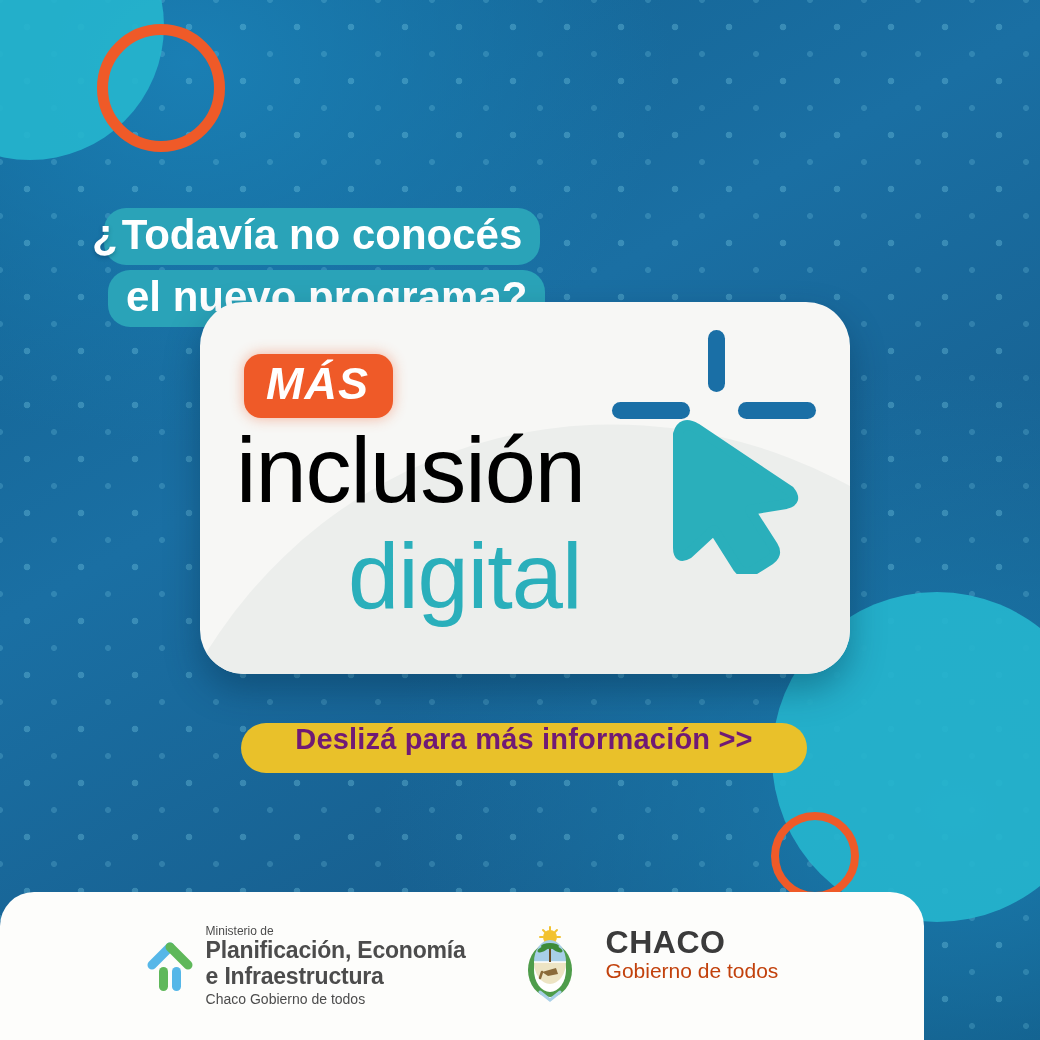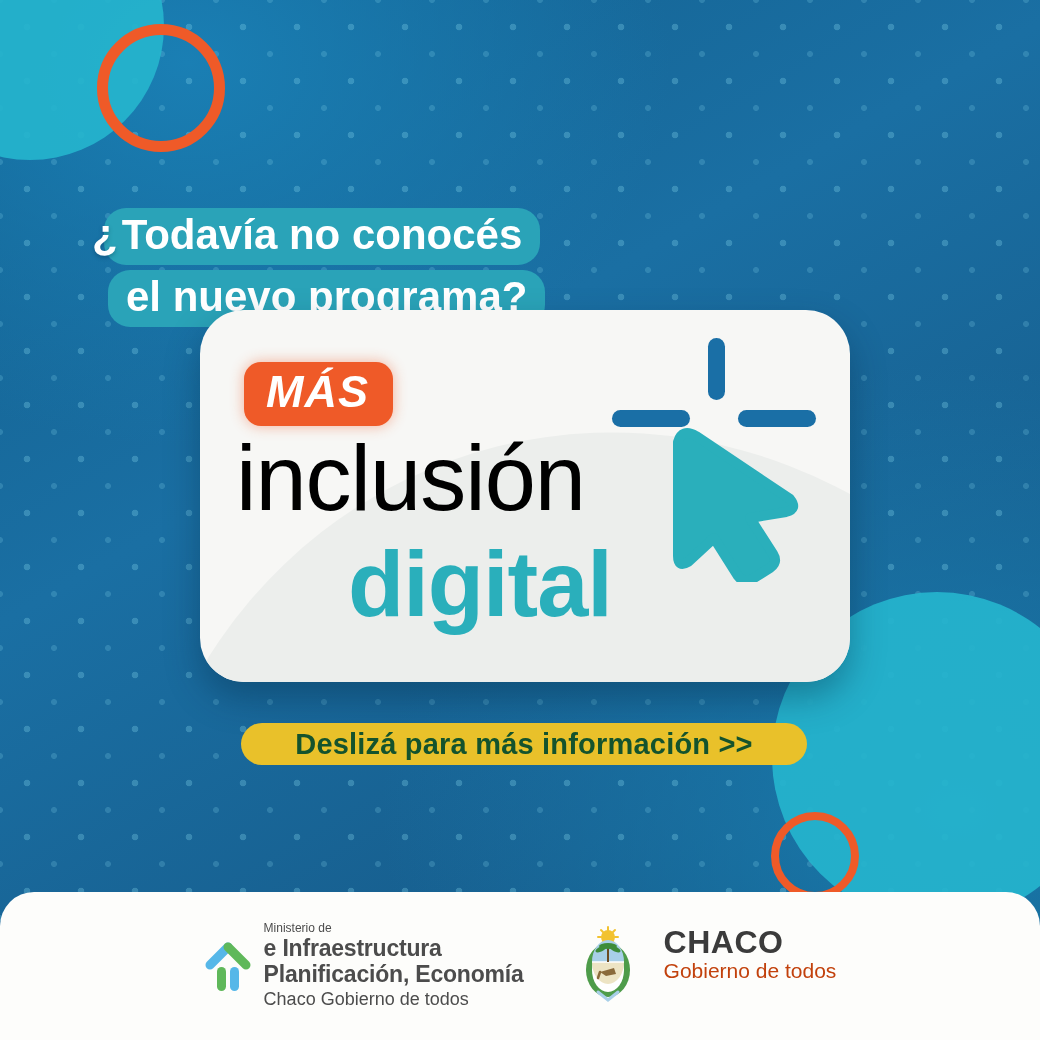--- a/index.html
+++ b/index.html
@@ -93,21 +93,21 @@
     display: inline-block;
     margin-right: -14px;
     position: relative;
     z-index: 2;
     text-shadow: 0 2px 4px rgba(4,42,70,0.35);
   }
 
   
   .card {
     position: absolute;
-    left: 200px; top: 310px;
+    left: 200px; top: 302px;
     width: 650px; height: 372px;
     background: #f7f7f5;
     border-radius: 44px;
     box-shadow: 0 16px 34px rgba(3,36,62,0.35);
     overflow: hidden;
     z-index: 7;
     text-align: center;
   }
   .card-swoosh {
     position: absolute;
@@ -142,65 +142,65 @@
     line-height: 1;
     font-weight: normal;
   }
   .word-digital {
     position: absolute;
     left: 148px; top: 228px;
     font-size: 92px;
     color: #2aafbb;
     letter-spacing: -1px;
     line-height: 1;
-    font-weight: bold;
+    font-weight: normal;
   }
   .cursor-art {
     position: absolute;
     right: 20px; top: 22px;
     width: 220px; height: 250px;
   }
 
   
   .cta {
     position: absolute;
     left: 241px; top: 723px;
-    width: 566px; height: 42px;
+    width: 566px; height: 50px;
     background: #e9c12a;
     border-radius: 27px;
-    color: #14532d;
+    color: #701a75;
     font-size: 29px;
     font-weight: bold;
     display: flex;
-    align-items: center;
+    align-items: flex-start;
     justify-content: center;
     z-index: 7;
     letter-spacing: 0.2px;
   }
 
   
   .footer {
     position: absolute;
     left: 0; bottom: 0;
-    width: 1040px; height: 148px;
+    width: 924px; height: 148px;
     background: #fdfdfb;
     border-top-left-radius: 34px;
     border-top-right-radius: 34px;
     z-index: 8;
     display: flex;
     align-items: center;
     justify-content: center;
     gap: 52px;
     margin-top: 44px;
   }
   .min-logo { display: flex; align-items: center; gap: 12px; }
   .min-text { color: #4c4c4c; line-height: 1.12; }
   .min-l1 { font-size: 12px; }
   .min-l2 { font-size: 23px; font-weight: bold; letter-spacing: -0.2px; }
-  .min-l3 { font-size: 18px; margin-top: 2px; }
+  .min-l3 { font-size: 14px; margin-top: 2px; }
   .chaco-logo { display: flex; align-items: flex-start; gap: 24px; }
   .chaco-text { line-height: 1.05; }
   .chaco-l1 { font-size: 32px; font-weight: bold; color: #3b3b3b; letter-spacing: 0.5px; }
   .chaco-l2 { font-size: 21px; color: #c2410c; }
 </style>
 </head>
 <body>
 
 <div class="stage">
 
@@ -242,22 +242,22 @@
 
     <div class="min-logo">
       <svg width="48" height="54" viewBox="0 0 48 54">
         <path d="M6 26 L24 8" stroke="#56b7e8" stroke-width="9" stroke-linecap="round" fill="none"></path>
         <path d="M24 8 L42 26" stroke="#5fb85a" stroke-width="9" stroke-linecap="round" fill="none"></path>
         <rect x="13" y="28" width="9" height="24" rx="4.5" fill="#5fb85a"></rect>
         <rect x="26" y="28" width="9" height="24" rx="4.5" fill="#56b7e8"></rect>
       </svg>
       <div class="min-text">
         <div class="min-l1">Ministerio de</div>
+        <div class="min-l2">Planificación, Economía</div>
         <div class="min-l2">e Infraestructura</div>
-        <div class="min-l2">Planificación, Economía</div>
         <div class="min-l3">Chaco Gobierno de todos</div>
       </div>
     </div>
 
     <div class="chaco-logo">
       <svg width="64" height="80" viewBox="0 0 64 80">
         <g>
           <circle cx="32" cy="11" r="7" fill="#f2c230"></circle>
           <g stroke="#f2c230" stroke-width="2" stroke-linecap="round">
             <path d="M32 1 L32 4"></path>

